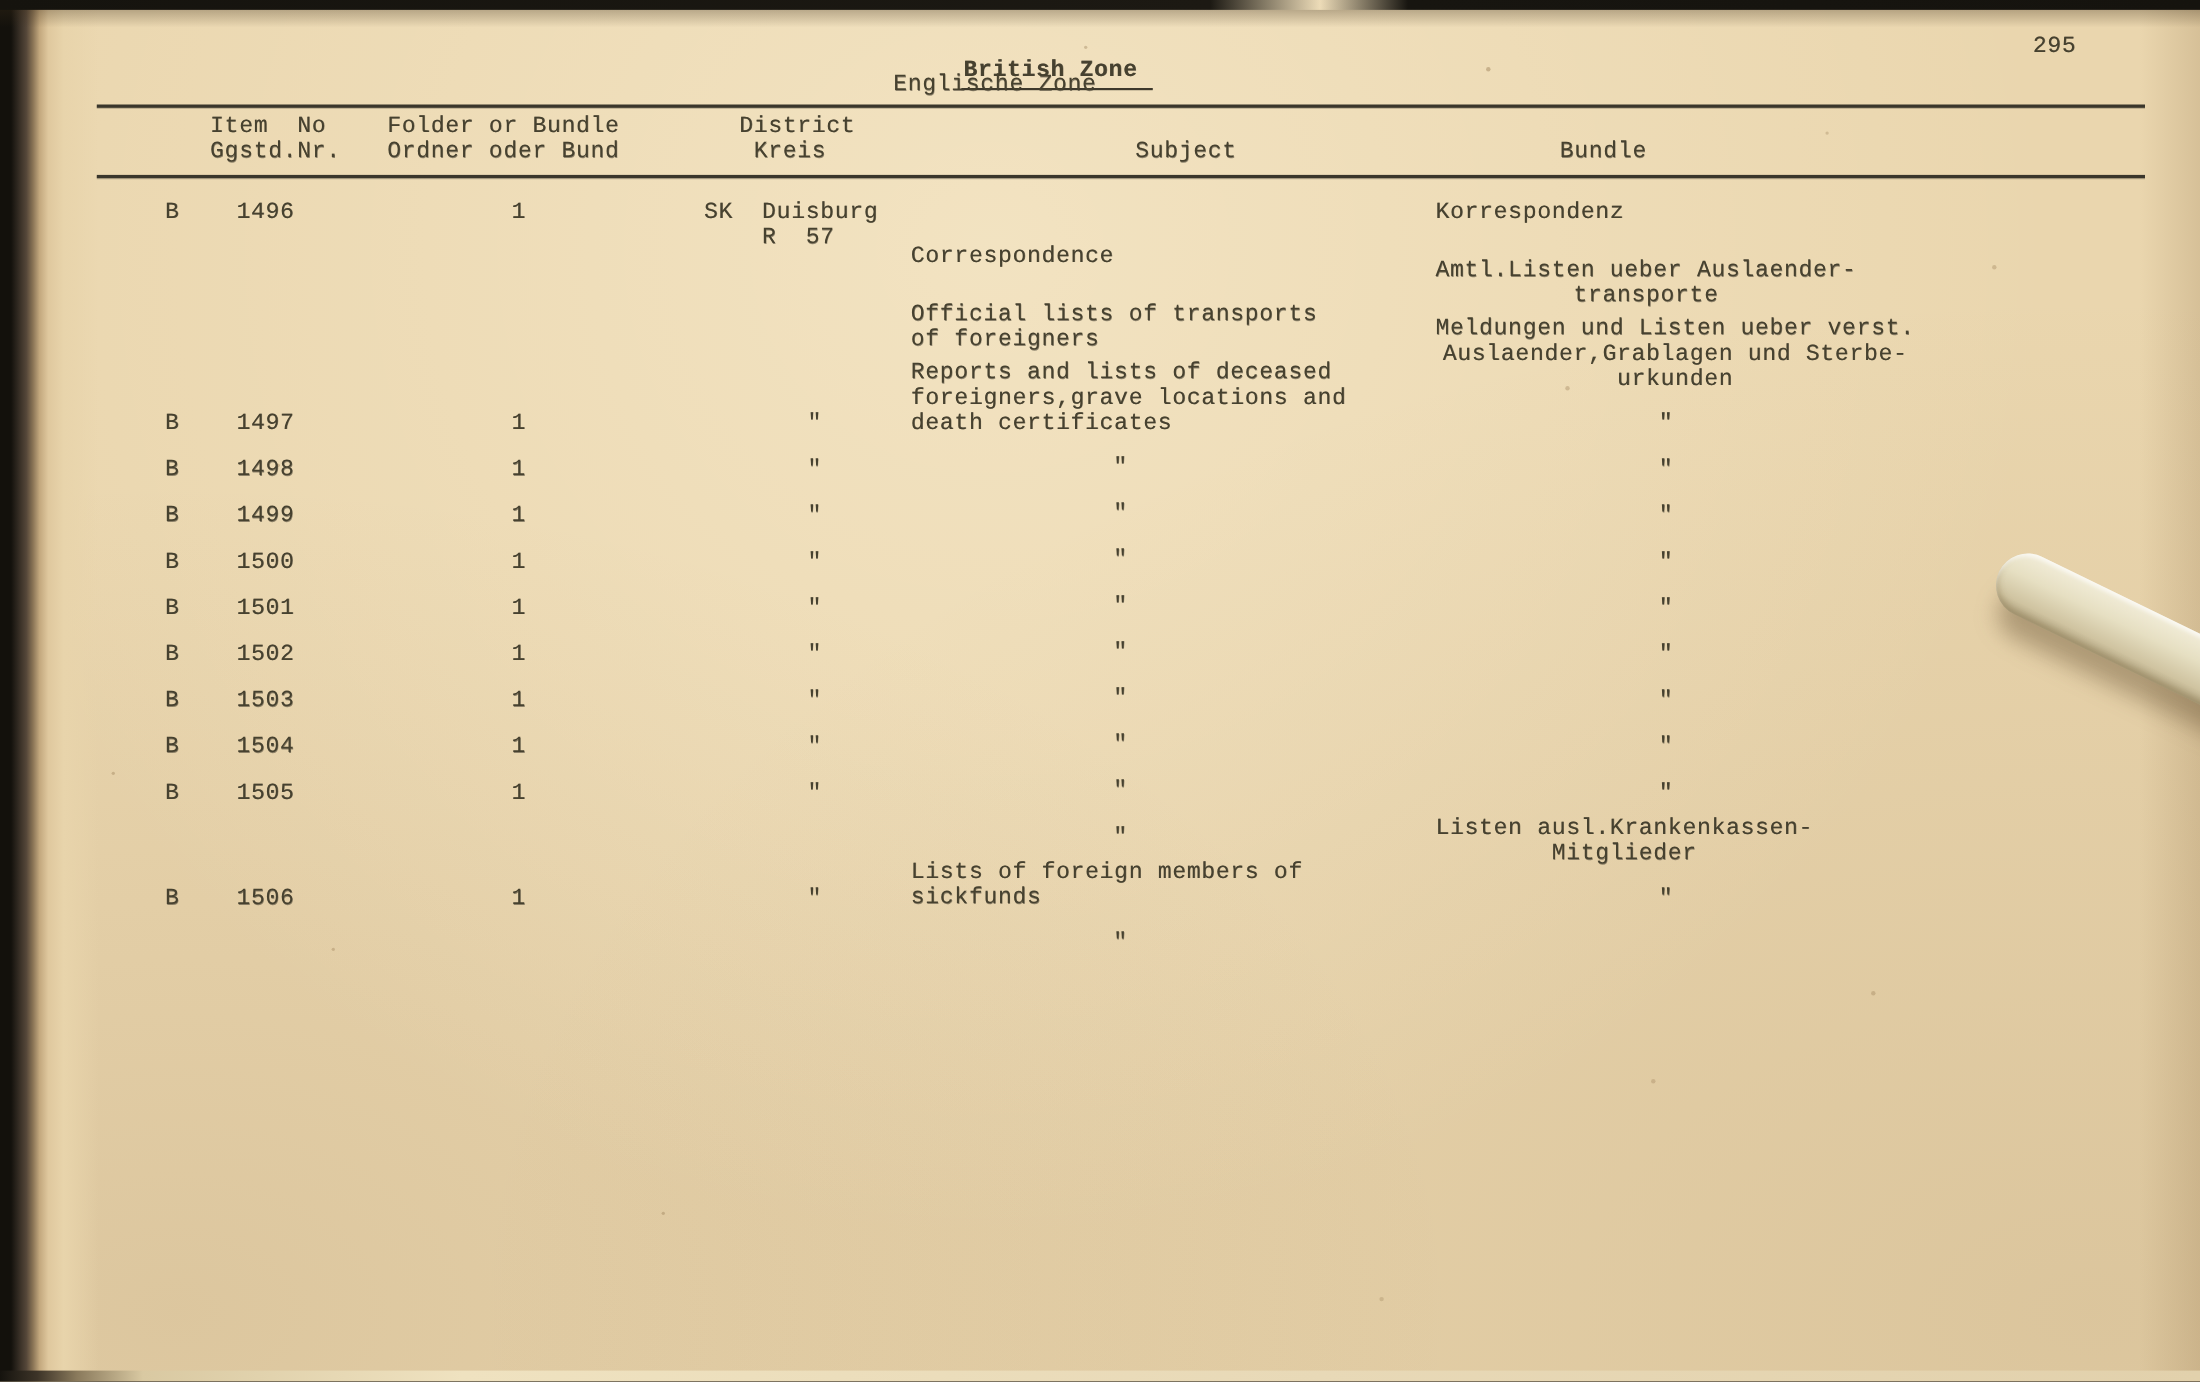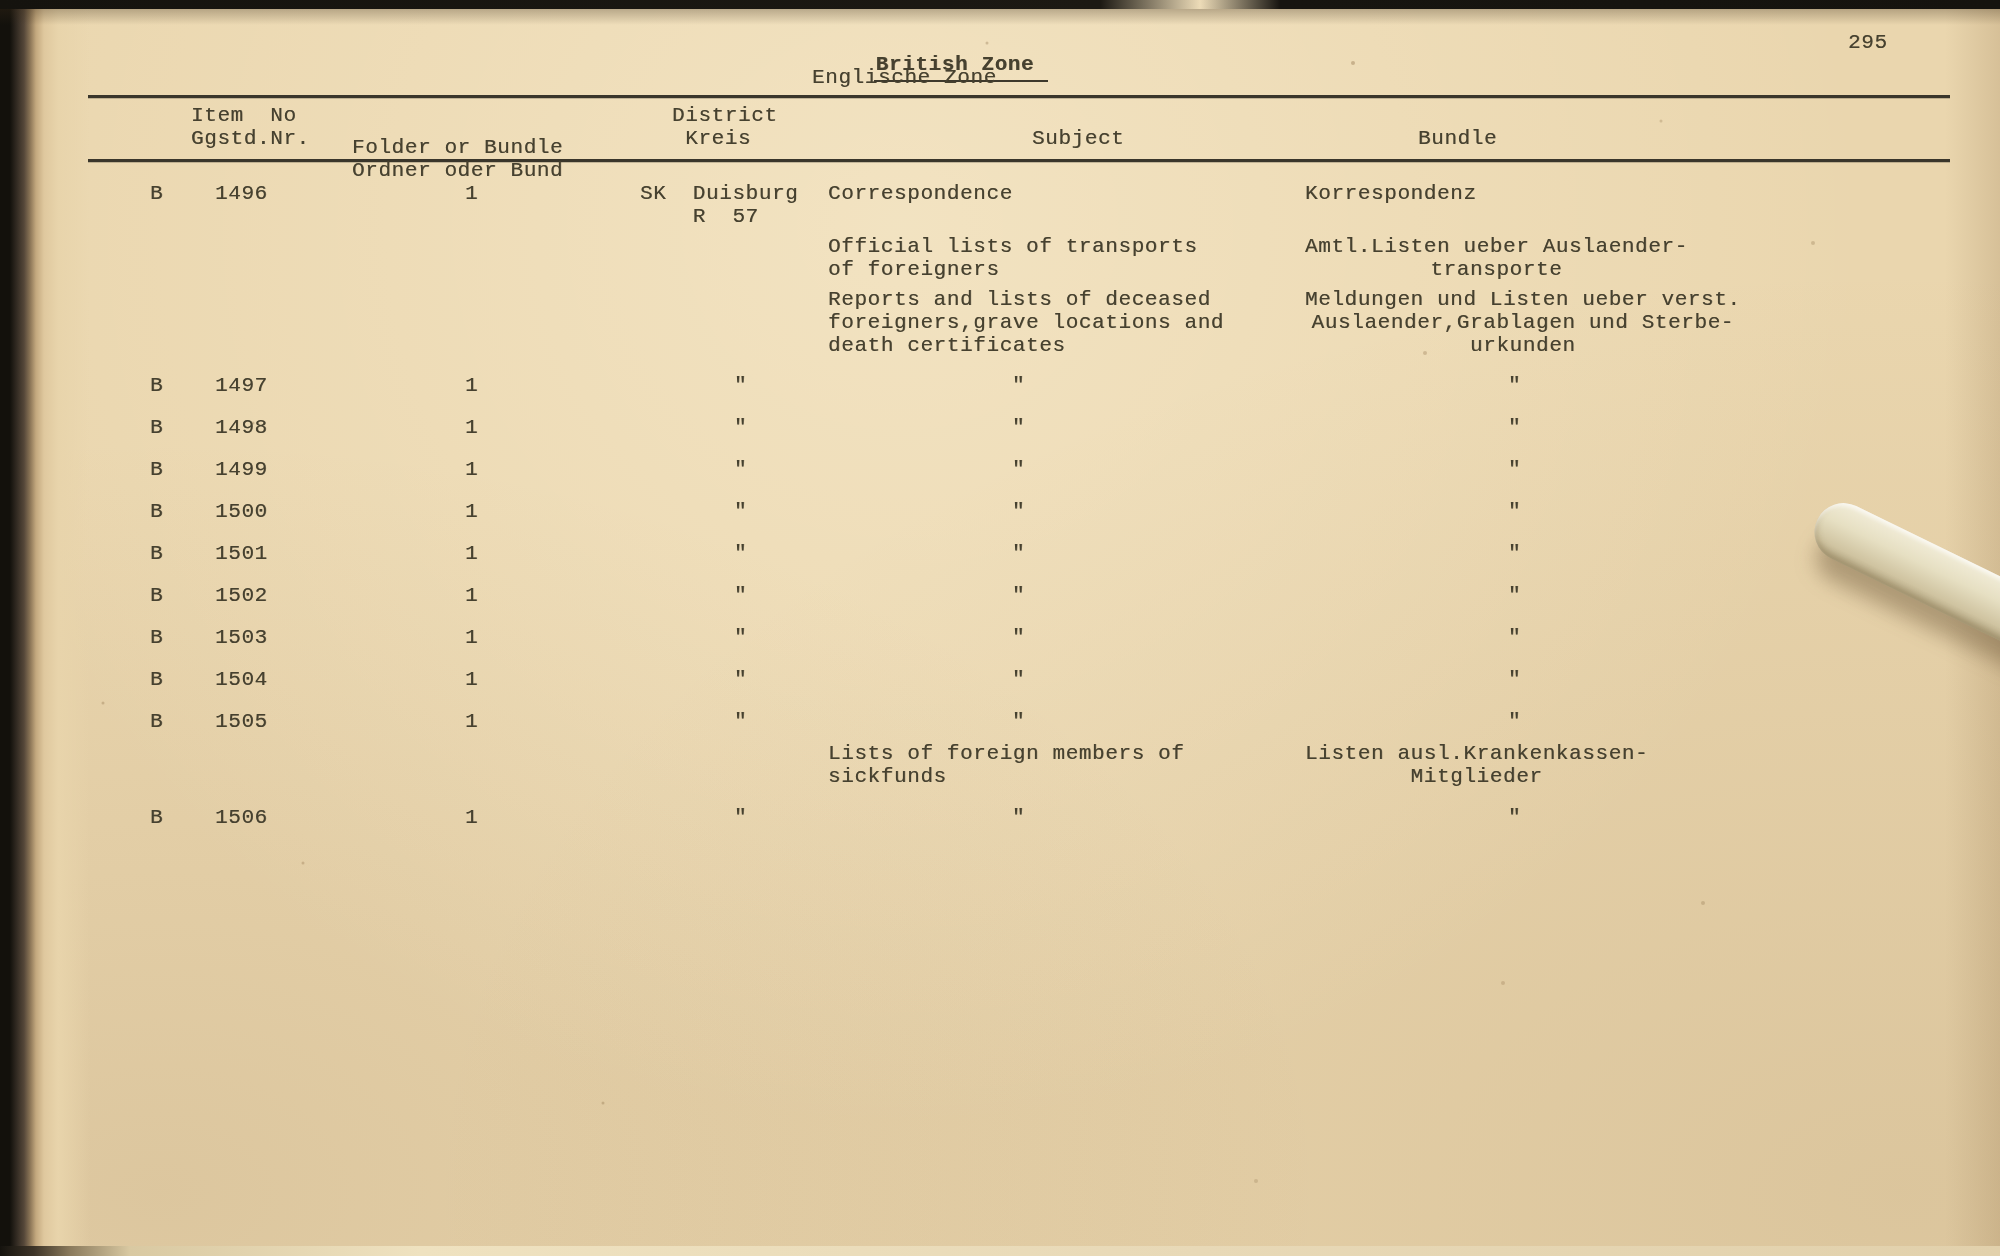--- a/index.html
+++ b/index.html
@@ -72,21 +72,21 @@
       102px 702px 0 0.5px rgba(128,98,58,0.30),
       1255px 1180px 0 1px rgba(128,98,58,0.22),
       1660px 120px 0 0.5px rgba(128,98,58,0.25);
   }
   .row{position:absolute;left:0;width:2000px;height:0;}
   .cell{position:absolute;top:0;}
   .c-prefix{left:150px;}
   .c-no{left:215px;}
   .c-folder{left:465px;}
   .c-district{left:592px;margin-left:48px;}
-  .c-subject{left:828px;}
+  .c-subject{left:828px;margin-top:40px;}
   .c-betreff{left:1305px;text-align:center;}
   .row.ditto .c-district{left:686px;}
   .row.ditto .c-subject{left:1012px;}
   .row.ditto .c-betreff{left:1508px;}
   .knife-shadow{
     position:absolute;left:1802px;top:596px;width:330px;height:48px;
     background:rgba(88,66,36,0.38);
     border-radius:30px;
     transform:rotate(26deg);
     filter:blur(10px);
@@ -114,21 +114,21 @@
     <span class="title-underline">British Zone</span>
   </div>
   <div class="t" style="left:812px;top:66px;">Englische Zone</div>
   <div class="t" style="left:1848px;top:31px;">295</div>
 
   <div class="rule" style="left:88px;top:95px;width:1862px;"></div>
   <div class="rule" style="left:88px;top:159px;width:1862px;"></div>
 
   <div class="t" style="left:191px;top:104px;">Item  No
 Ggstd.Nr.</div>
-  <div class="t" style="left:352px;top:104px;margin-top:32px;">Folder or Bundle
+  <div class="t" style="left:352px;top:104px;">Folder or Bundle
 Ordner oder Bund</div>
   <div class="t" style="left:672px;top:104px;">District
  Kreis</div>
   <div class="t" style="left:1032px;top:127px;">Subject</div>
   <div class="t" style="left:1418px;top:127px;">Bundle</div>
 
   <div class="row" style="top:182px;">
     <span class="t cell c-prefix">B</span>
     <span class="t cell c-no">1496</span>
     <span class="t cell c-folder">1</span>

